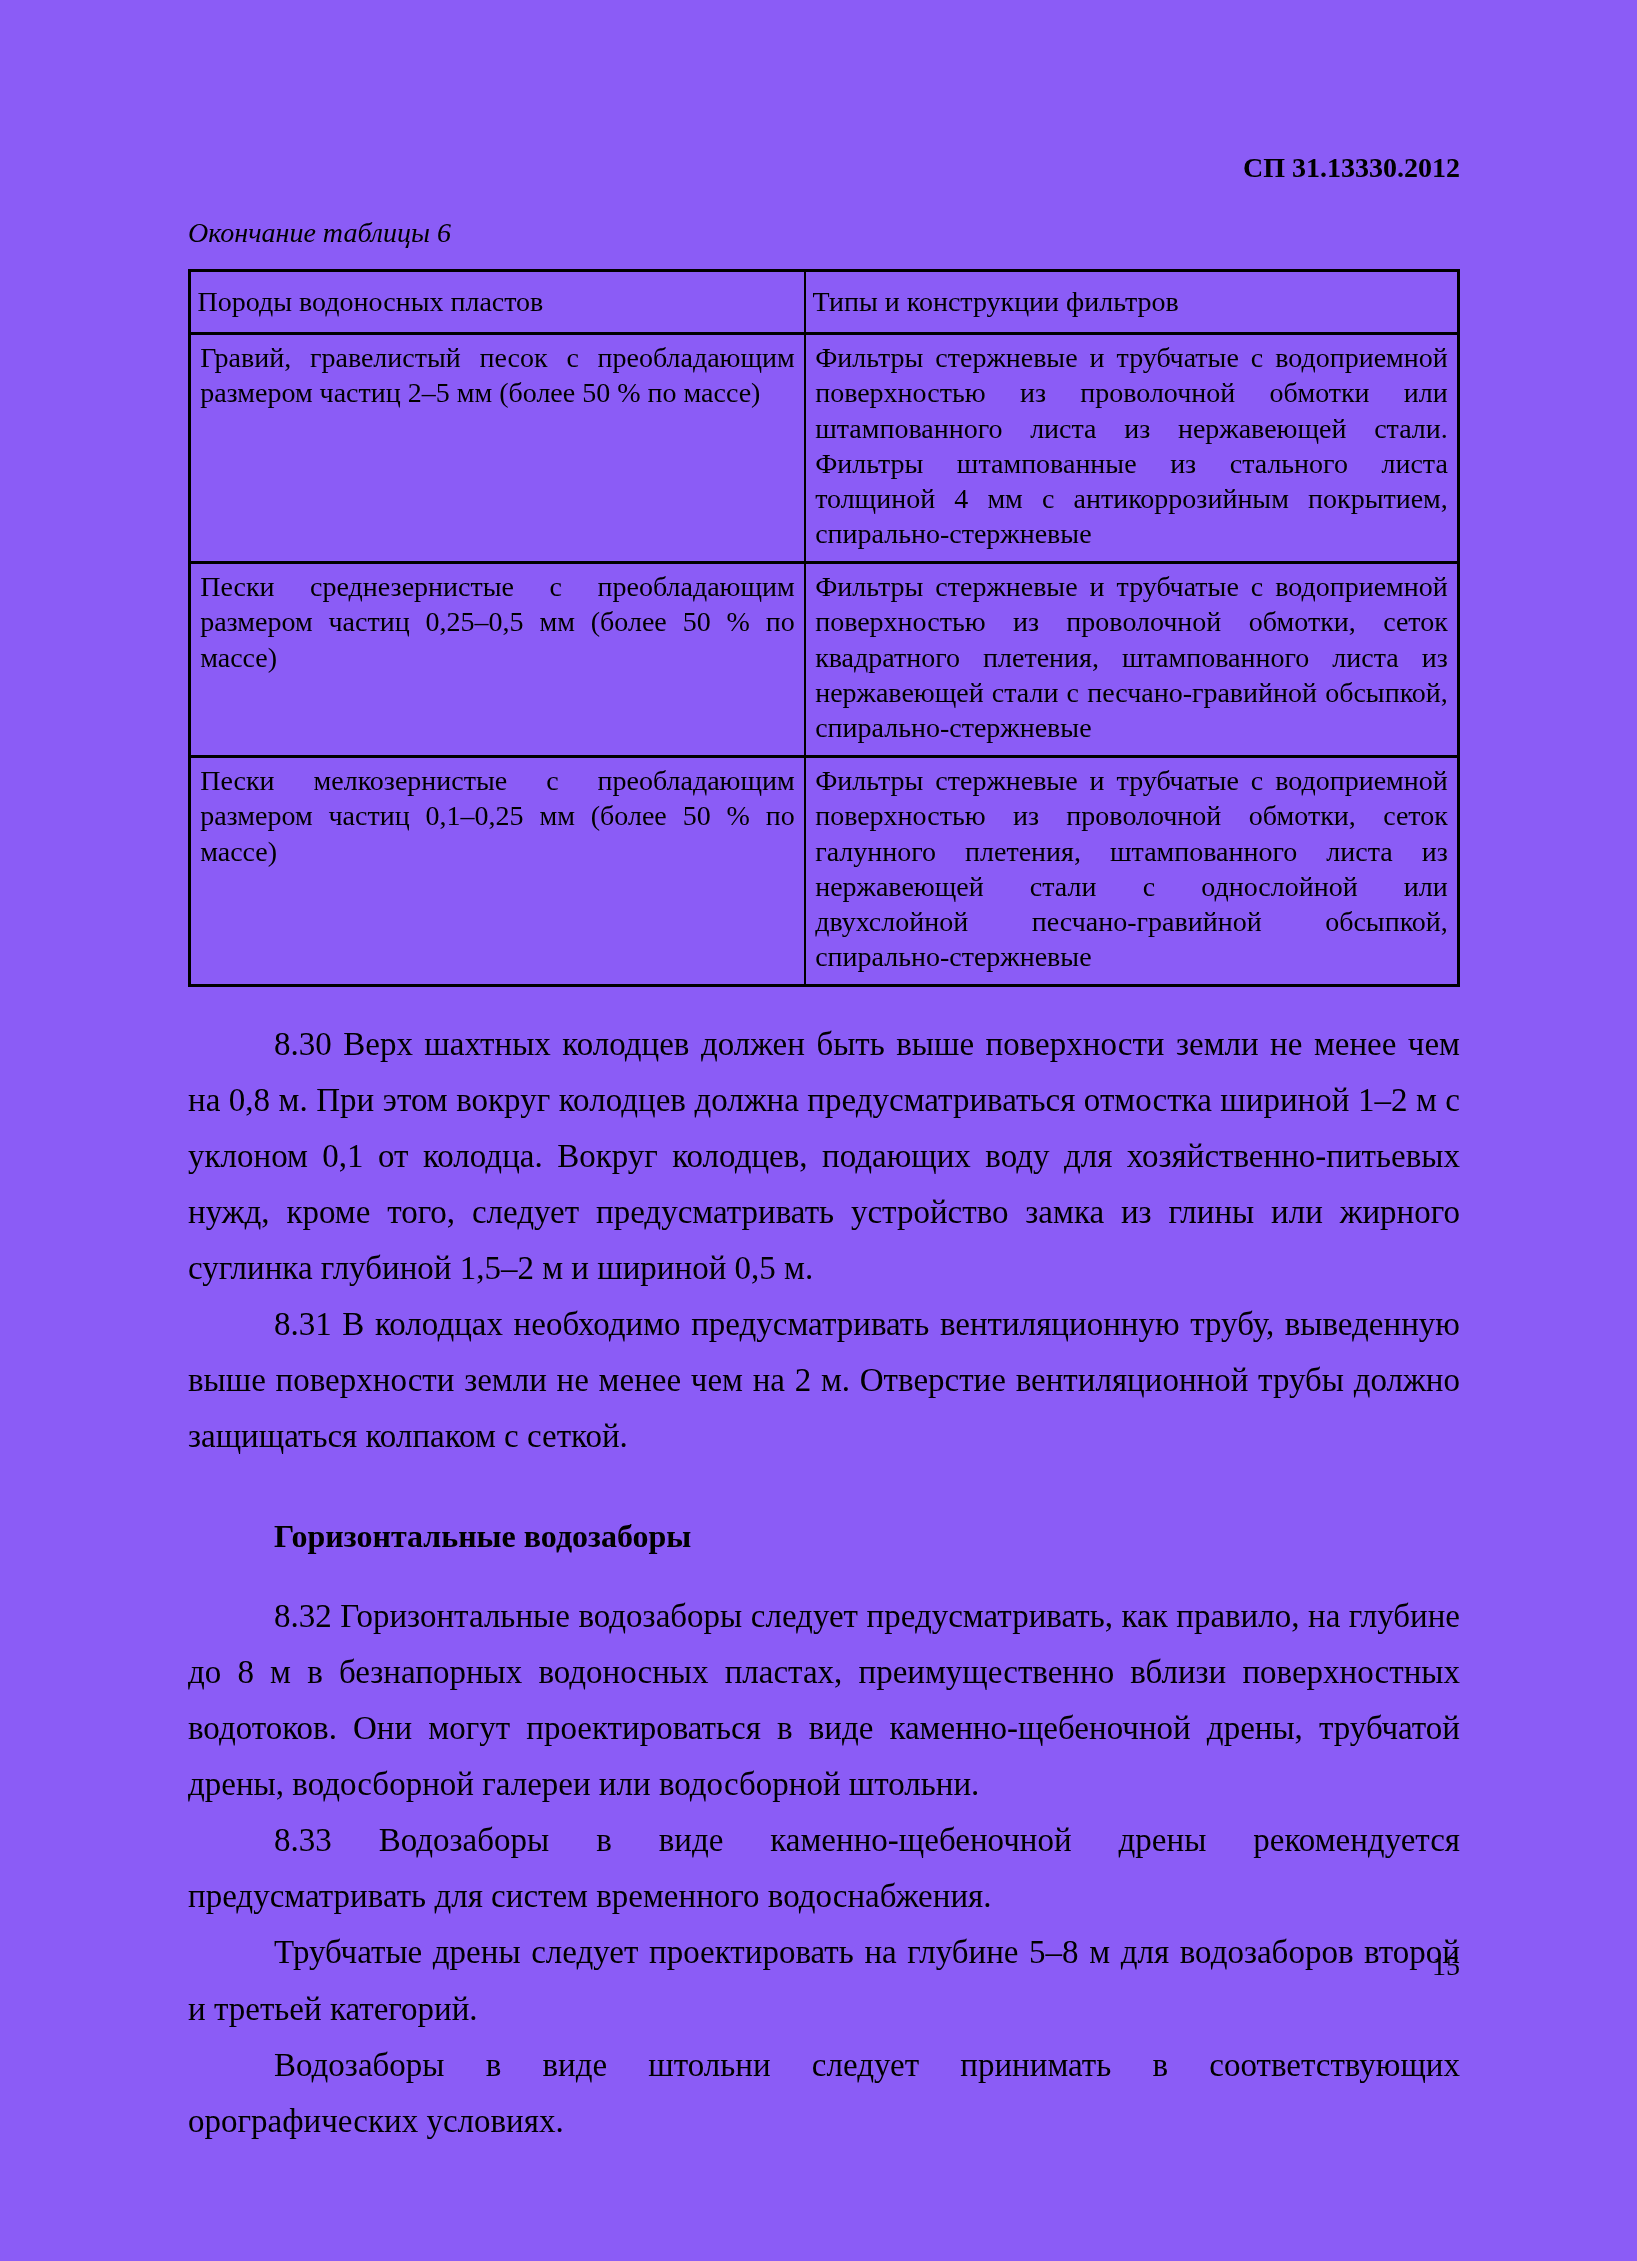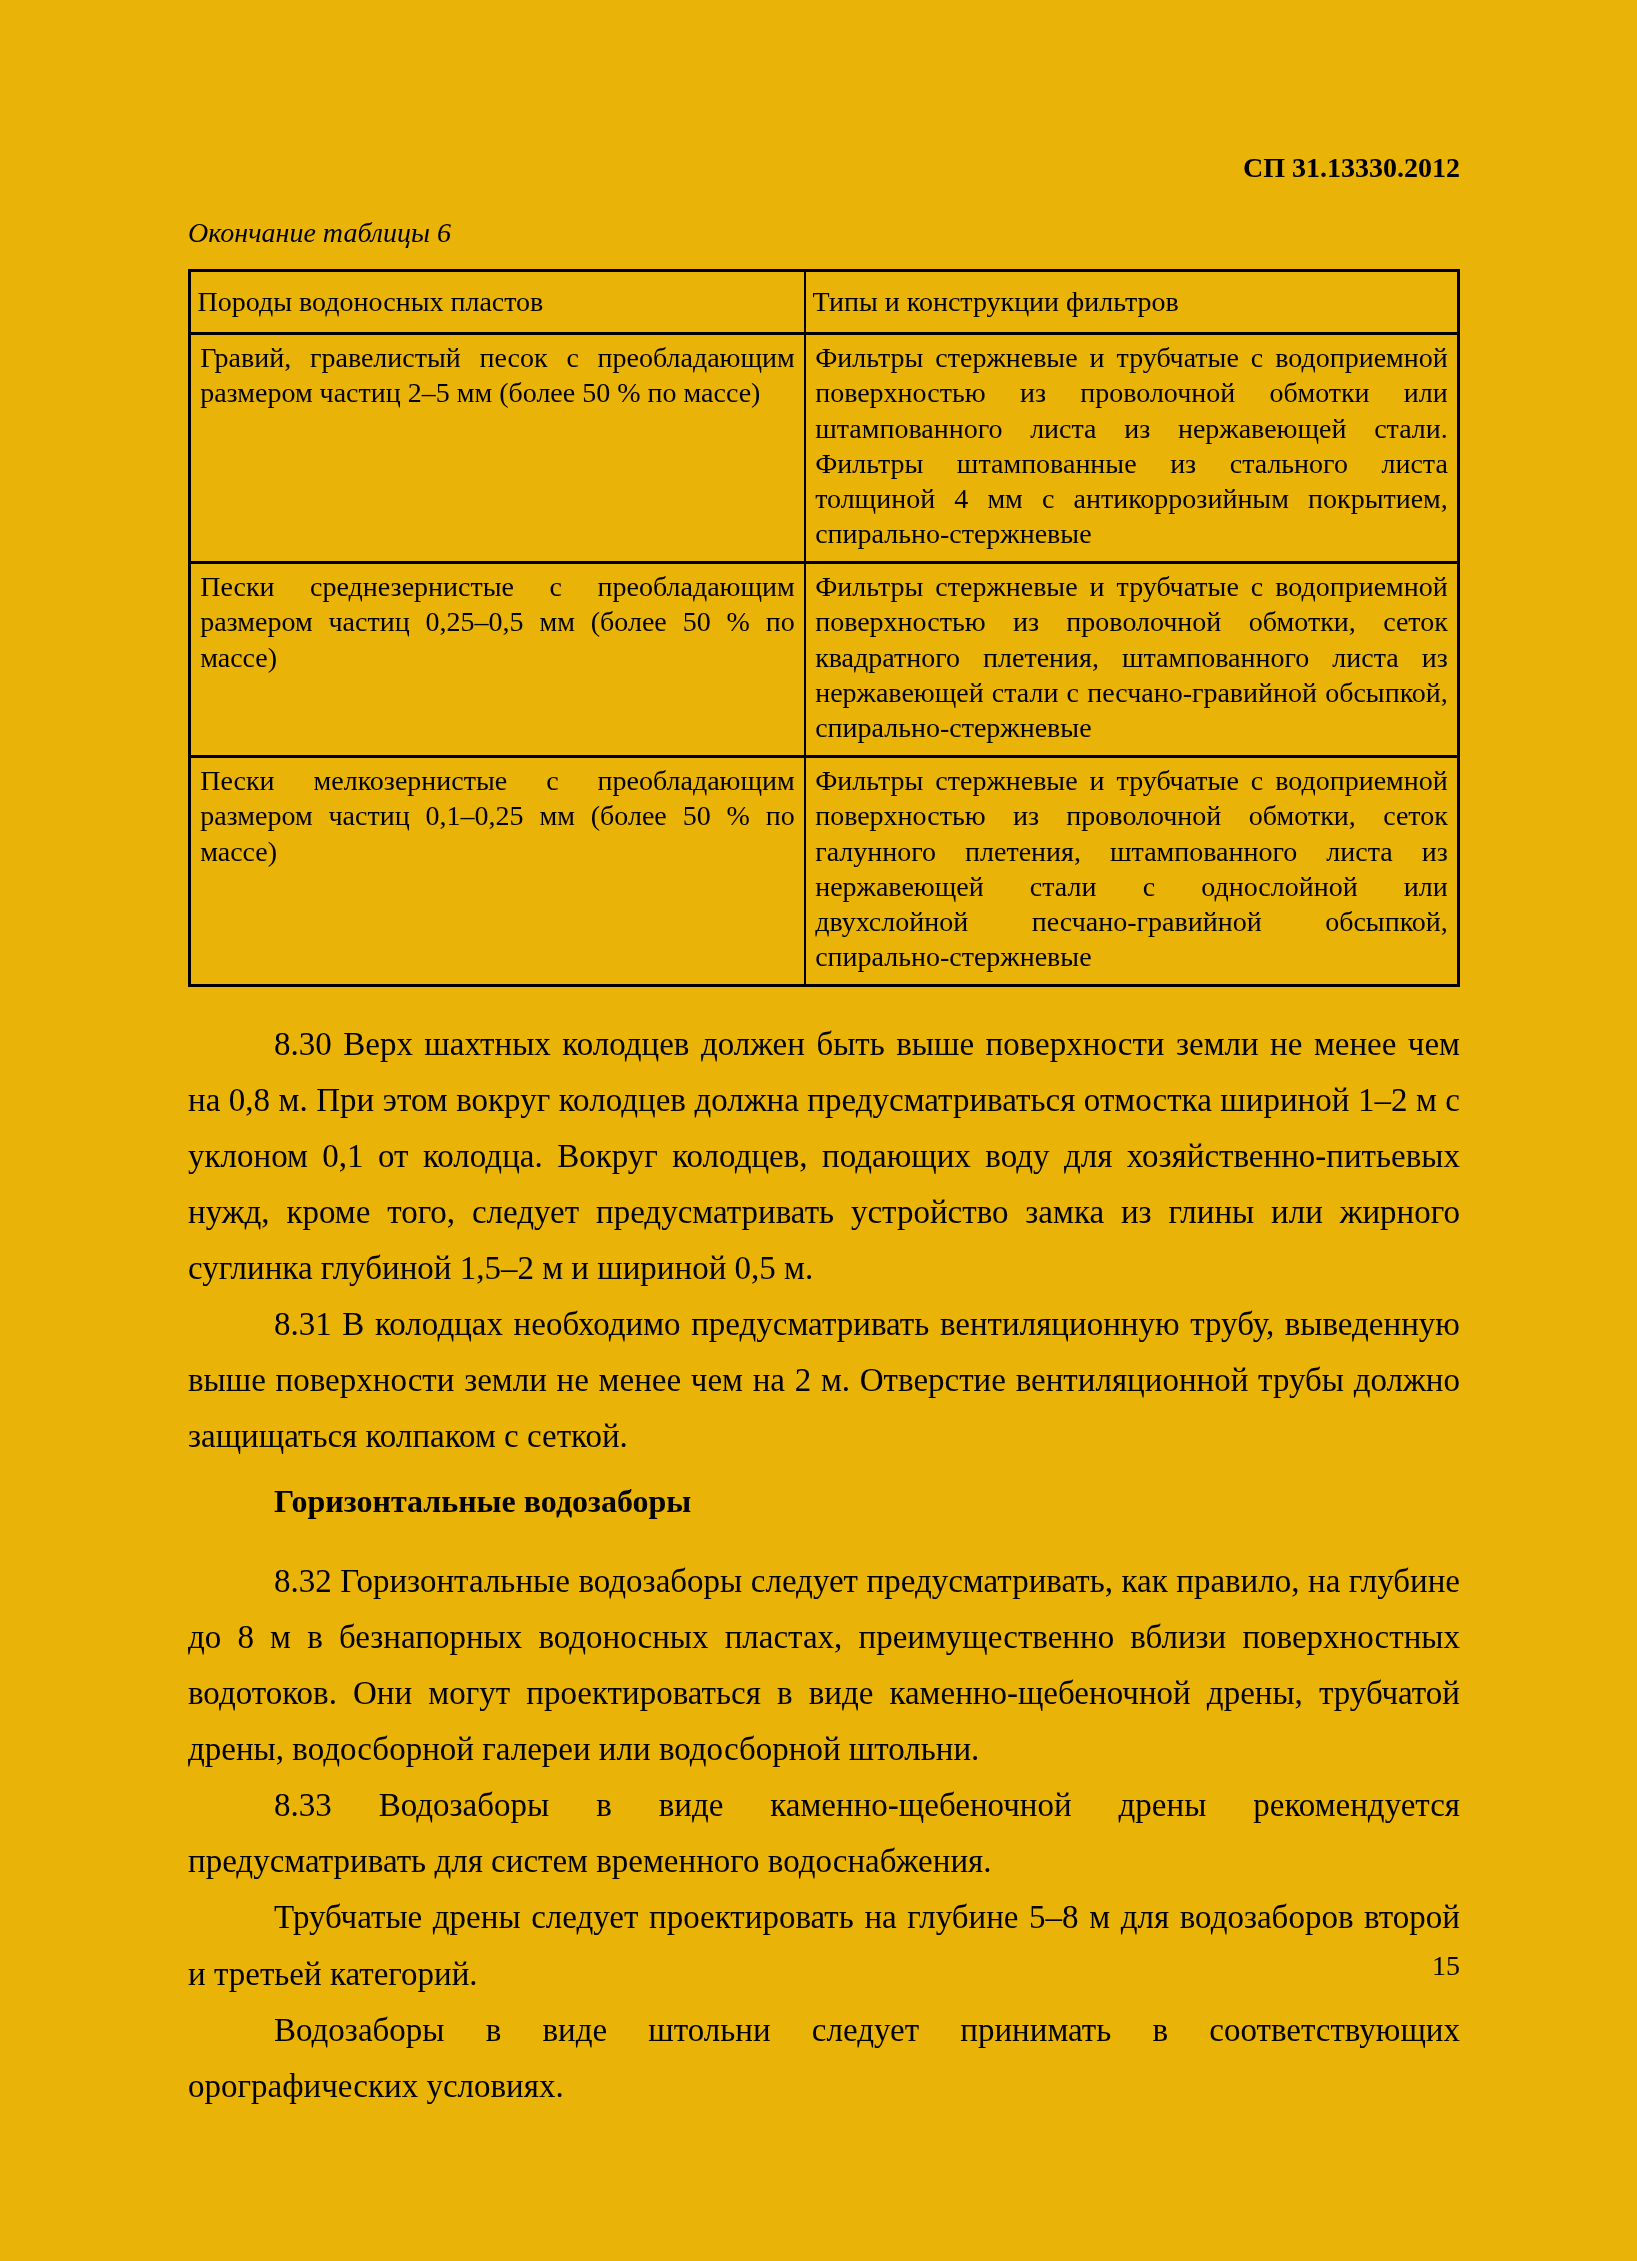--- a/index.html
+++ b/index.html
@@ -5,21 +5,21 @@
   html, body {
     margin: 0;
     padding: 0;
     background: #e8e8e8;
   }
   .page {
     position: relative;
     width: 1637px;
     height: 2261px;
     margin: 0 auto;
-    background: #eab308;
+    background: #8b5cf6;
     color: #000000;
     font-family: "Liberation Serif", "DejaVu Serif", serif;
   }
   .content {
     position: absolute;
     left: 188px;
     top: 153px;
     width: 1272px;
   }
   .doc-code {
@@ -68,21 +68,21 @@
     margin-top: 29px;
   }
   .body-text p {
     margin: 0;
     font-size: 33px;
     line-height: 1.7;
     text-align: justify;
     text-indent: 86px;
   }
   .section-heading {
-    margin: 17px 0 33px 0;
+    margin: 52px 0 33px 0;
     font-size: 32px;
     font-weight: bold;
     text-indent: 86px;
     line-height: 1.2;
   }
   .page-number {
     position: absolute;
     top: 1950px;
     right: 177px;
     font-size: 28px;

